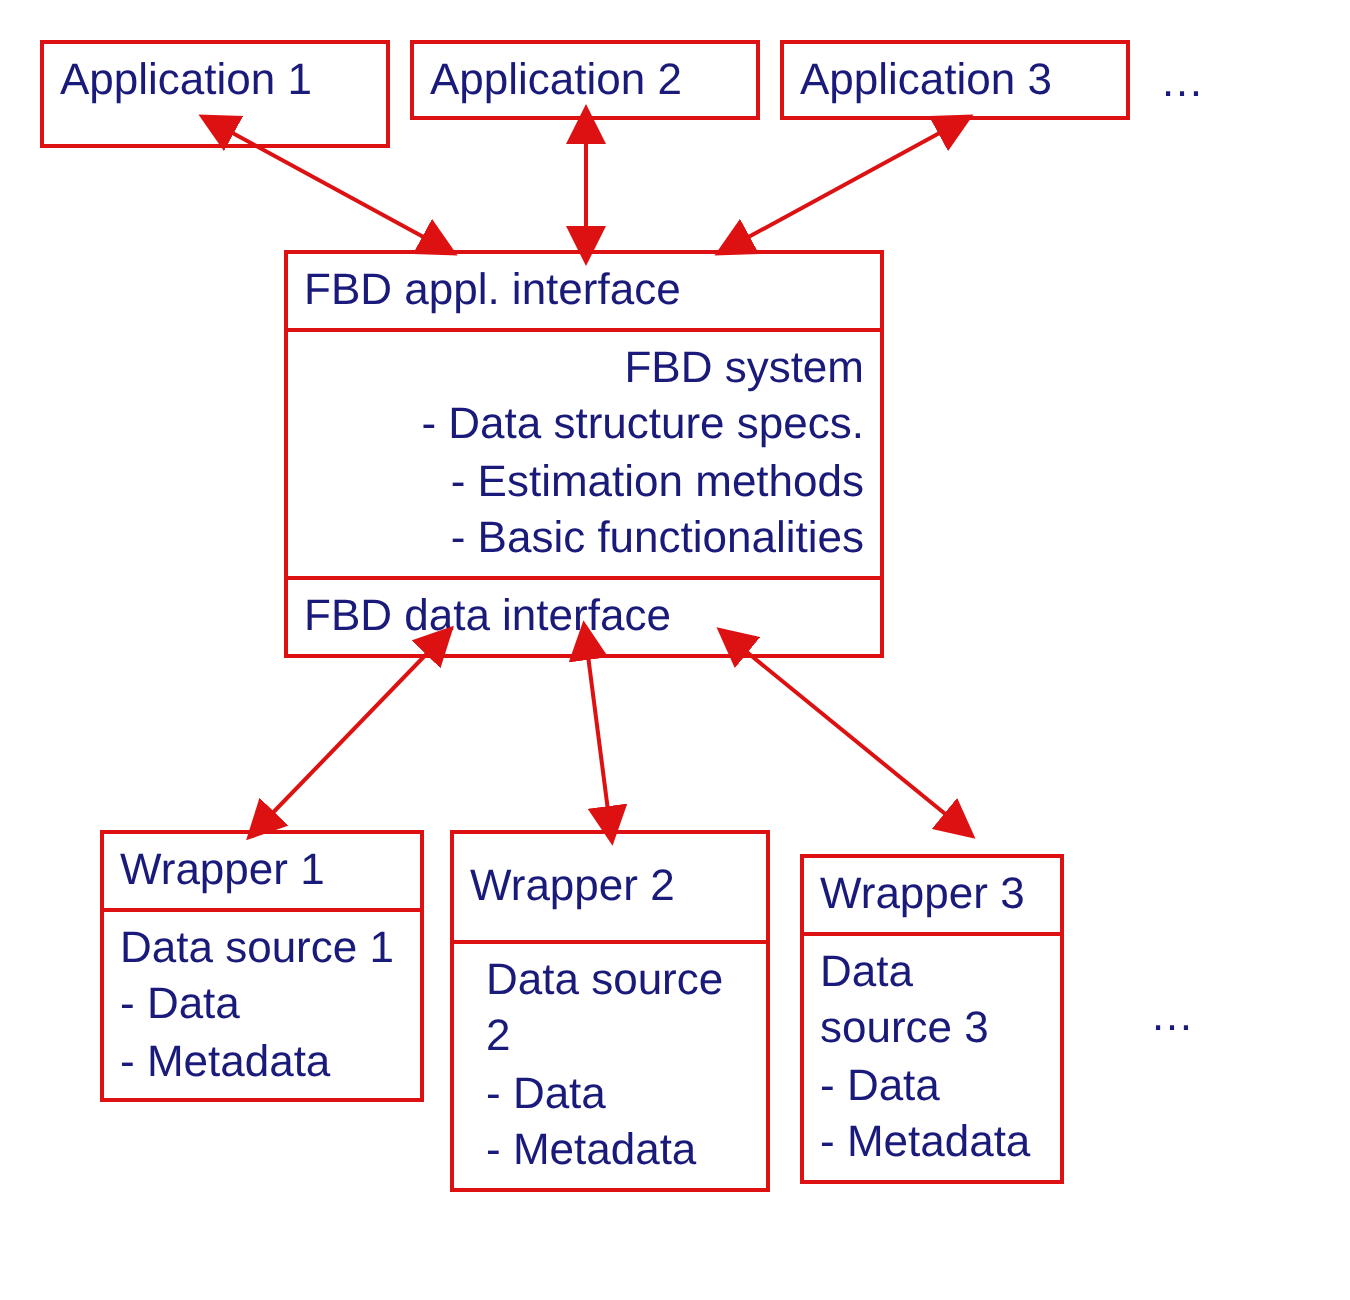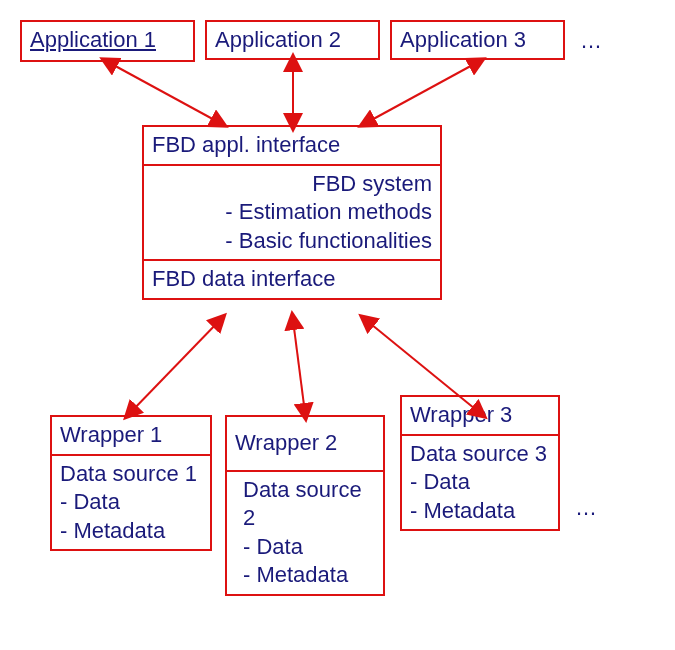--- a/index.html
+++ b/index.html
@@ -42,35 +42,36 @@
     stroke-width: 2;
     fill: none;
   }
   .arrow-head {
     fill: #d11;
   }
 </style>
 </head>
 <body>
 
-<div class="box" style="left:20px; top:20px; width:175px; height:42px;text-decoration:underline;">
+<div class="box" style="left:20px; top:20px; width:175px; height:54px;">
   <span>Application 1</span>
 </div>
 <div class="box" style="left:205px; top:20px; width:175px; height:40px;">
   <span>Application 2</span>
 </div>
 <div class="box" style="left:390px; top:20px; width:175px; height:40px;">
   <span>Application 3</span>
 </div>
 <div class="ellipsis" style="left:580px; top:28px;">…</div>
 
 <div class="box" style="left:142px; top:125px; width:300px; padding:0;">
   <div style="padding:4px 8px;">FBD appl. interface</div>
   <div class="inner-sep" style="margin:0; padding:4px 8px;text-align:right;">
     <div>FBD system</div>
+    <div>- Data structure specs.</div>
     <div>- Estimation methods</div>
     <div>- Basic functionalities</div>
   </div>
   <div class="inner-sep" style="margin:0; padding:4px 8px; border-top:2px solid #d11;">FBD data interface</div>
 </div>
 
 <div class="box" style="left:50px; top:415px; width:162px; padding:0;">
   <div style="padding:4px 8px;">Wrapper 1</div>
   <div class="inner-sep" style="margin:0; padding:4px 8px;">
     <div>Data source 1</div>
@@ -79,21 +80,21 @@
   </div>
 </div>
 <div class="box" style="left:225px; top:415px; width:160px; padding:0;">
   <div style="padding:12px 8px;">Wrapper 2</div>
   <div class="inner-sep" style="margin:0; padding:4px 16px;">
     <div>Data source 2</div>
     <div>- Data</div>
     <div>- Metadata</div>
   </div>
 </div>
-<div class="box" style="left:400px; top:395px; width:160px; padding:0;">
+<div class="box" style="left:400px; top:427px; width:132px; padding:0;">
   <div style="padding:4px 8px;">Wrapper 3</div>
   <div class="inner-sep" style="margin:0; padding:4px 8px;">
     <div>Data source 3</div>
     <div>- Data</div>
     <div>- Metadata</div>
   </div>
 </div>
 <div class="ellipsis" style="left:575px; top:495px;">…</div>
 
 <svg class="arrows">

